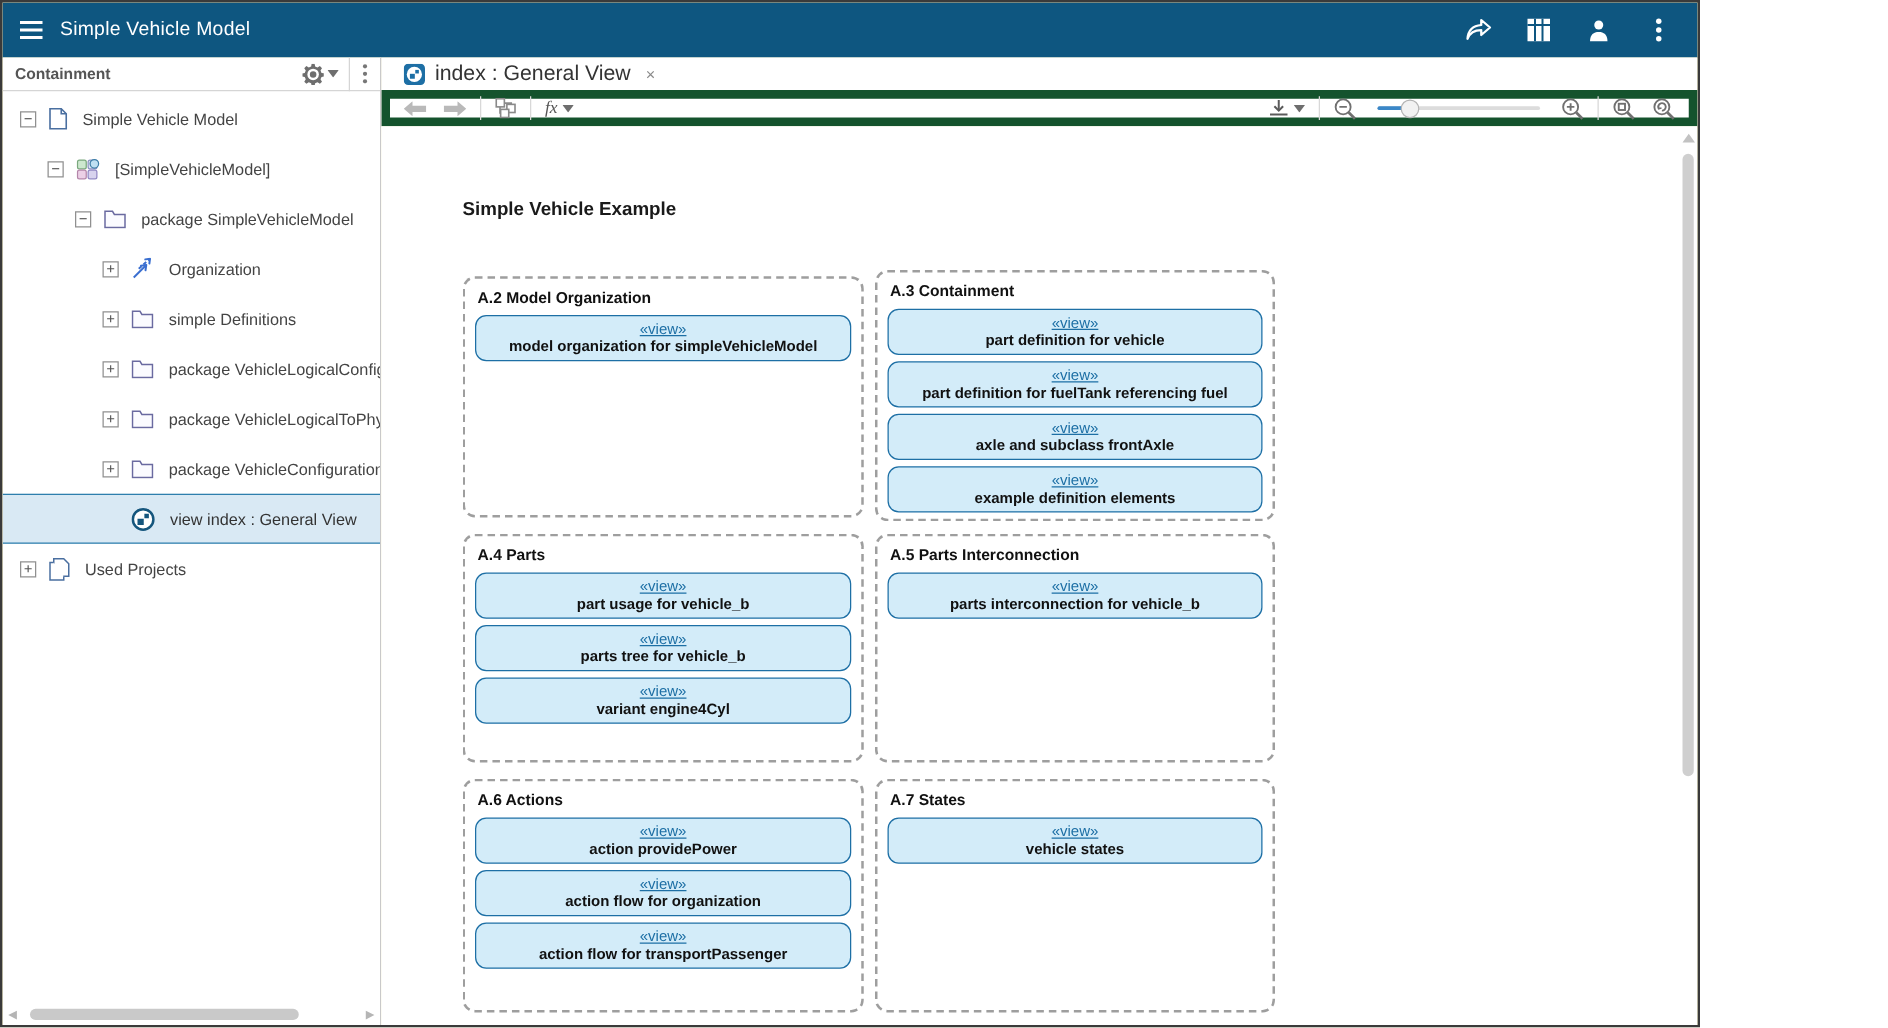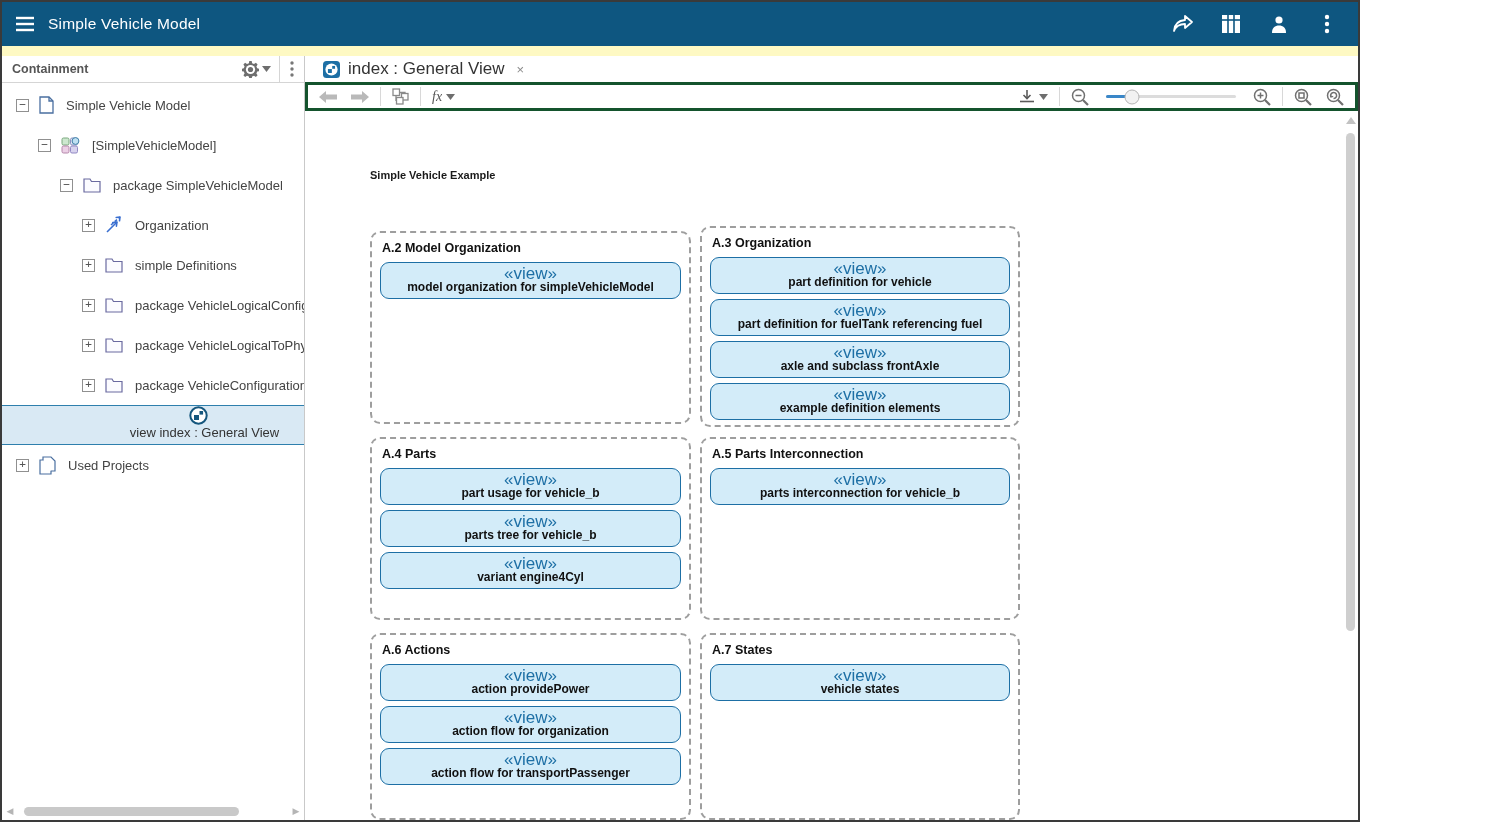--- a/index.html
+++ b/index.html
@@ -9,21 +9,21 @@
   
   .topbar { height:44px; background:#0e5680; display:flex; align-items:center; flex-shrink:0; color:#fff; }
   .hamburger { width:46px; display:flex; justify-content:center; cursor:pointer; }
   .hamburger svg { display:block; }
   .app-title { font-size:15.5px; letter-spacing:.2px; }
   .topbar-spacer { flex:1; }
   .topbar-icons { display:flex; align-items:center; gap:14px; padding-right:14px; }
   .tb-icon { width:34px; height:34px; display:flex; align-items:center; justify-content:center; cursor:pointer; }
 
   
-  .main-split { flex:1; display:flex; min-height:0;margin-top:10px; }
+  .main-split { flex:1; display:flex; min-height:0; }
 
   
   .sidebar { width:303px; flex-shrink:0; border-right:1px solid #c9c9c9; display:flex; flex-direction:column; position:relative; background:#fff; }
   .sidebar-header { height:27px; border-bottom:1px solid #d5d5d5; display:flex; align-items:center; padding-left:10px; flex-shrink:0; }
   .sidebar-header-title { font-size:12.5px; font-weight:bold; color:#555; flex:1; }
   .sb-gear { display:flex; align-items:center; gap:3px; padding:0 8px; cursor:pointer; }
   .sb-divider { width:1px; height:27px; background:#d5d5d5; }
   .sb-kebab { width:24px; display:flex; justify-content:center; cursor:pointer; }
   .tree { flex:1; overflow:hidden; padding-top:2px; }
   .tree-row { height:40px; display:flex; align-items:center; font-size:13px; color:#444; white-space:nowrap; overflow:hidden; cursor:pointer; }
@@ -35,40 +35,40 @@
   .hs-track { flex:1; height:9px; position:relative; }
   .hs-thumb { position:absolute; left:8px; top:0; width:215px; height:9px; background:#c9c9c9; border-radius:5px; cursor:pointer; }
 
   
   .right-pane { flex:1; display:flex; flex-direction:column; min-width:0; }
   .tabbar { height:26px; display:flex; align-items:center; flex-shrink:0; background:#fff; }
   .tab { display:flex; align-items:center; gap:8px; padding:0 10px 0 18px; height:100%; cursor:pointer; }
   .tab-label { font-size:17px; color:#333; }
   .tab-close { color:#8a8a8a; font-size:13px; padding:0 4px; cursor:pointer; }
 
-  .toolbar { height:29px; border:3px solid #14532d; display:flex; align-items:center; flex-shrink:0; background:#fff; padding:0 4px; }
+  .toolbar { height:29px; border:7px solid #14532d; display:flex; align-items:center; flex-shrink:0; background:#fff; padding:0 4px; }
   .t-btn { display:flex; align-items:center; justify-content:center; padding:0 7px; height:100%; cursor:pointer; }
   .t-sep { width:1px; height:19px; background:#d8d8d8; margin:0 4px; }
   .t-spacer { flex:1; }
   .fx { font-family:"Liberation Serif", serif; font-style:italic; font-size:14px; color:#555; }
   .caret { margin-left:4px; }
   .slider { width:130px; height:3px; background:#dcdcdc; border-radius:2px; position:relative; margin:0 10px; cursor:pointer; }
   .slider-fill { position:absolute; left:0; top:0; height:3px; width:20%; background:#3a87c8; border-radius:2px; }
   .slider-handle { position:absolute; left:20%; top:50%; transform:translate(-50%,-50%); width:15px; height:15px; border-radius:50%; background:#f2f2f2; border:1px solid #b5b5b5; }
 
   
   .canvas { flex:1; position:relative; background:#fff; overflow:hidden; }
-  .canvas-title { position:absolute; left:65px; top:58px; font-size:11px; font-weight:bold; color:#1a1a1a; }
+  .canvas-title { position:absolute; left:65px; top:58px; font-size:15px; font-weight:bold; color:#1a1a1a; }
   .canvas-subtitle { position:absolute; left:65px; top:79px; font-size:13.5px; color:#222; }
 
   .group { position:absolute; border:2px dashed #9e9e9e; border-radius:10px; padding:6px 8px; background:#fff; }
   .group-title { font-size:12.5px; font-weight:bold; color:#111; margin:2px 0 7px 2px; }
   .cards { display:flex; flex-direction:column; gap:5px; }
   .view-card { border:1.5px solid #1d6fa5; border-radius:9px; background:#d3ecf9; height:37px; display:flex; flex-direction:column; align-items:center; justify-content:center; cursor:pointer; }
-  .stereo { font-size:17px; color:#1d6fa5; line-height:13px; }
+  .stereo { font-size:12px; color:#1d6fa5; line-height:13px;text-decoration:underline; }
   .view-label { font-size:12px; font-weight:bold; color:#111; line-height:15px; }
 
   .vscroll { position:absolute; right:1px; top:6px; bottom:4px; width:12px; }
   .vs-arrow { width:0; height:0; border-left:5px solid transparent; border-right:5px solid transparent; border-bottom:7px solid #c2c2c2; margin:0 auto; cursor:pointer; }
   .vs-thumb { position:absolute; top:16px; left:1px; width:9px; height:498px; background:#cfcfcf; border-radius:5px; cursor:pointer; }
 </style>
 </head>
 <body>
 
 <div class="window">
@@ -230,21 +230,21 @@
         <div class="tree-row" style="padding-left:80px;">
           <div class="expander">+</div>
           <span class="tree-icon">
             <svg width="18" height="15" viewBox="0 0 18 15">
                 <path d="M1 3 V14 H17 V3.5 H8.5 L7 1 H1 Z" fill="#fbfbff" stroke="#6a6aa0" stroke-width="1.2"></path>
               </svg>
           </span>
           <span>package VehicleConfigurations</span>
         </div>
 
-        <div class="tree-row selected" style="padding-left:103px;flex-direction:column;">
+        <div class="tree-row selected" style="padding-left:103px;">
           <span class="tree-icon" style="margin-left:0;">
             <svg width="19" height="19" viewBox="0 0 19 19">
                 <circle cx="9.5" cy="9.5" r="8.2" fill="#fff" stroke="#15567d" stroke-width="2"></circle>
                 <rect x="5" y="9" width="5" height="5" fill="#15567d"></rect>
                 <rect x="10.5" y="5" width="3.6" height="3.6" fill="#15567d"></rect>
               </svg>
           </span>
           <span>view index : General View</span>
         </div>
 
@@ -381,21 +381,21 @@
           <div class="group-title">A.2 Model Organization</div>
           <div class="cards">
             <div class="view-card">
               <div class="stereo">«view»</div>
               <div class="view-label">model organization for simpleVehicleModel</div>
             </div>
           </div>
         </div>
 
         <div class="group" style="left:395px; top:115px; width:320px; height:201px;">
-          <div class="group-title">A.3 Organization</div>
+          <div class="group-title">A.3 Containment</div>
           <div class="cards">
             <div class="view-card">
               <div class="stereo">«view»</div>
               <div class="view-label">part definition for vehicle</div>
             </div>
             <div class="view-card">
               <div class="stereo">«view»</div>
               <div class="view-label">part definition for fuelTank referencing fuel</div>
             </div>
             <div class="view-card">

